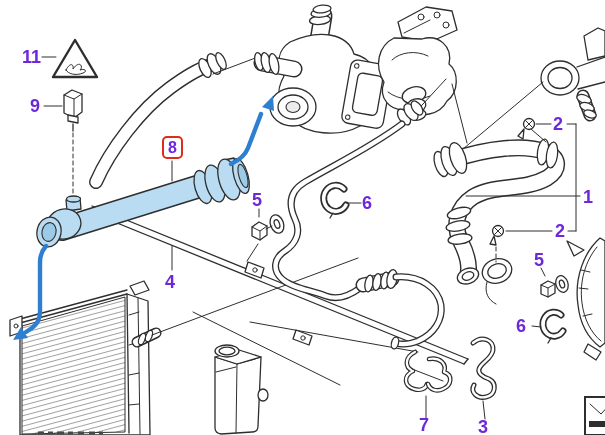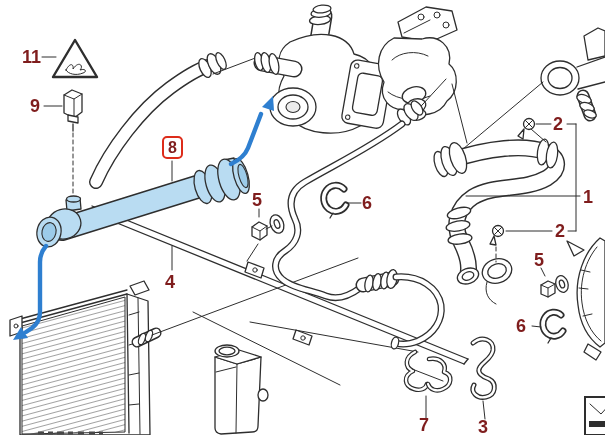--- a/index.html
+++ b/index.html
@@ -13,21 +13,21 @@
   .to{stroke:var(--c-line,#2e2e2e);fill:none;stroke-linecap:round;stroke-linejoin:round;}
   .ti{stroke:#ffffff;fill:none;stroke-linecap:round;stroke-linejoin:round;}
   .hlf{stroke:var(--c-line,#2e2e2e);stroke-width:1.3;fill:var(--c-highlight-fill,#b9dcf2);stroke-linejoin:round;}
   .hli{stroke:var(--c-line,#2e2e2e);stroke-width:1.1;fill:var(--c-highlight-inner,#9ccbe9);}
   .thl{stroke:var(--c-highlight-fill,#b9dcf2);fill:none;stroke-linecap:round;}
   .blu{stroke:var(--c-flow-blue,#2e7fd0);stroke-width:4.4;fill:none;stroke-linecap:round;stroke-linejoin:round;}
   .bluf{fill:var(--c-flow-blue,#2e7fd0);stroke:none;}
   .dsh{stroke-dasharray:4 3;}
   .mark{fill:#474747;}
   
-  .callout{position:absolute;font-size:18px;font-weight:bold;color:#7f1d1d;line-height:20px;
+  .callout{position:absolute;font-size:18px;font-weight:bold;color:#6d28d9;line-height:20px;
            letter-spacing:0;user-select:none;}
   .callout.sel{width:17px;height:19px;display:flex;align-items:center;justify-content:center;
            border:2.6px solid var(--c-selection-red,#dd2c1a);border-radius:5px;background:#fff;
            font-size:16px;line-height:16px;}
 </style>
 </head>
 <body>
 
 <div class="stage">
 

